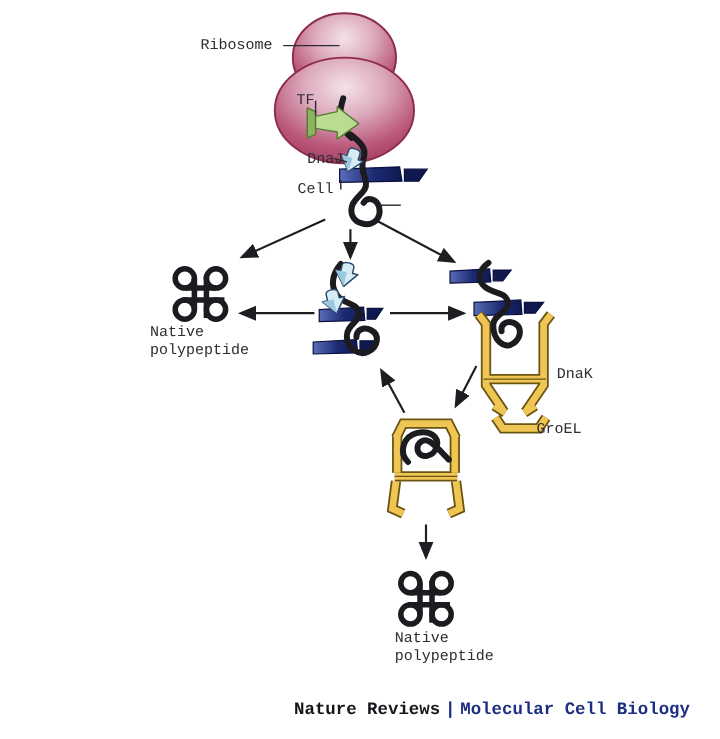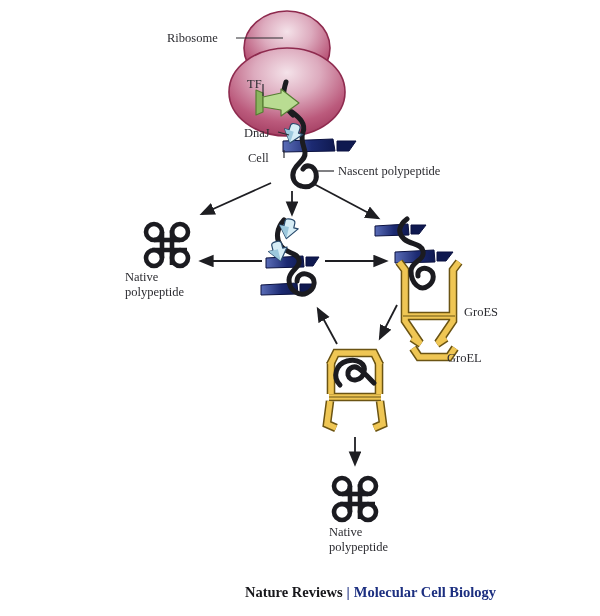--- a/index.html
+++ b/index.html
@@ -1,17 +1,17 @@
 <!DOCTYPE html>
 <html style="--background: #ffffff; --ribosome_light: #f2dde5; --ribosome_mid: #c9748f; --ribosome_dark: #a23c60; --ribosome_outline: #8e2a4e; --tf_green: #b9dc92; --tf_green_dark: #8ab55e; --tf_outline: #567d33; --dnaj_blue: #d6edf6; --dnaj_shade: #9cc8dd; --dnaj_outline: #27496b; --dnak_light: #5a6db8; --dnak_dark: #0f1950; --dnak_outline: #0a1140; --gold: #efc654; --gold_outline: #6b5413; --chain_black: #1b1b20; --arrow_black: #1e1e22; --label_text: #2c2c31; --footer_black: #17171b; --footer_navy: #1c2f80;"><head>
 <meta charset="utf-8">
 <style>
   html,body{margin:0;padding:0;background:#fff;}
   #page{position:relative;width:600px;height:616px;background:var(--background,#fff);
-        font-family:Liberation Serif, serif;overflow:hidden;}
+        font-family:Liberation Mono, monospace;overflow:hidden;}
   #art{position:absolute;left:0;top:0;}
   .lbl{position:absolute;color:var(--label_text,#2c2c31);font-size:12.5px;line-height:1.18;white-space:nowrap;}
   .lbl.wrap{white-space:normal;width:86px;}
   #footer{position:absolute;left:245px;top:584px;font-size:14.5px;font-weight:bold;white-space:nowrap;}
   #footer .j{color:var(--footer_black,#17171b);text-align:right;}
   #footer .s{color:var(--footer_navy,#1c2f80);padding:0 4px;}
   #footer .t{color:var(--footer_navy,#1c2f80);}
 </style>
 </head>
 <body>
@@ -154,25 +154,24 @@
       <line x1="284" y1="150" x2="284" y2="158"></line>
       <line x1="317" y1="171" x2="334" y2="171"></line>
     </g>
 
     <use href="#cloverSym" x="141" y="219" style="stroke:var(--chain_black)" stroke-width="4.6" fill="none"></use>
     <use href="#cloverSym" x="329" y="473" style="stroke:var(--chain_black)" stroke-width="4.6" fill="none"></use>
   </svg>
 
   <div class="lbl" style="left:167px;top:31px">Ribosome</div>
   <div class="lbl" style="left:247px;top:77px">TF</div>
-  <div class="lbl" style="left:244px;top:126px">DnaJ</div>
+  <div class="lbl" style="left:256px;top:126px">DnaJ</div>
   <div class="lbl" style="left:248px;top:151px">Cell</div>
-  <div class="lbl" style="left:338px;top:164px">Nascent polypeptide</div>
   <div class="lbl wrap" style="left:125px;top:270px">Native polypeptide</div>
-  <div class="lbl" style="left:464px;top:305px">GroES</div>
+  <div class="lbl" style="left:464px;top:305px">DnaK</div>
   <div class="lbl" style="left:447px;top:351px">GroEL</div>
   <div class="lbl wrap" style="left:329px;top:525px">Native polypeptide</div>
 
   <div id="footer">
     <span class="j">Nature Reviews</span><span class="s">|</span><span class="t">Molecular Cell Biology</span>
   </div>
 
 </div>
 
 </body></html>

